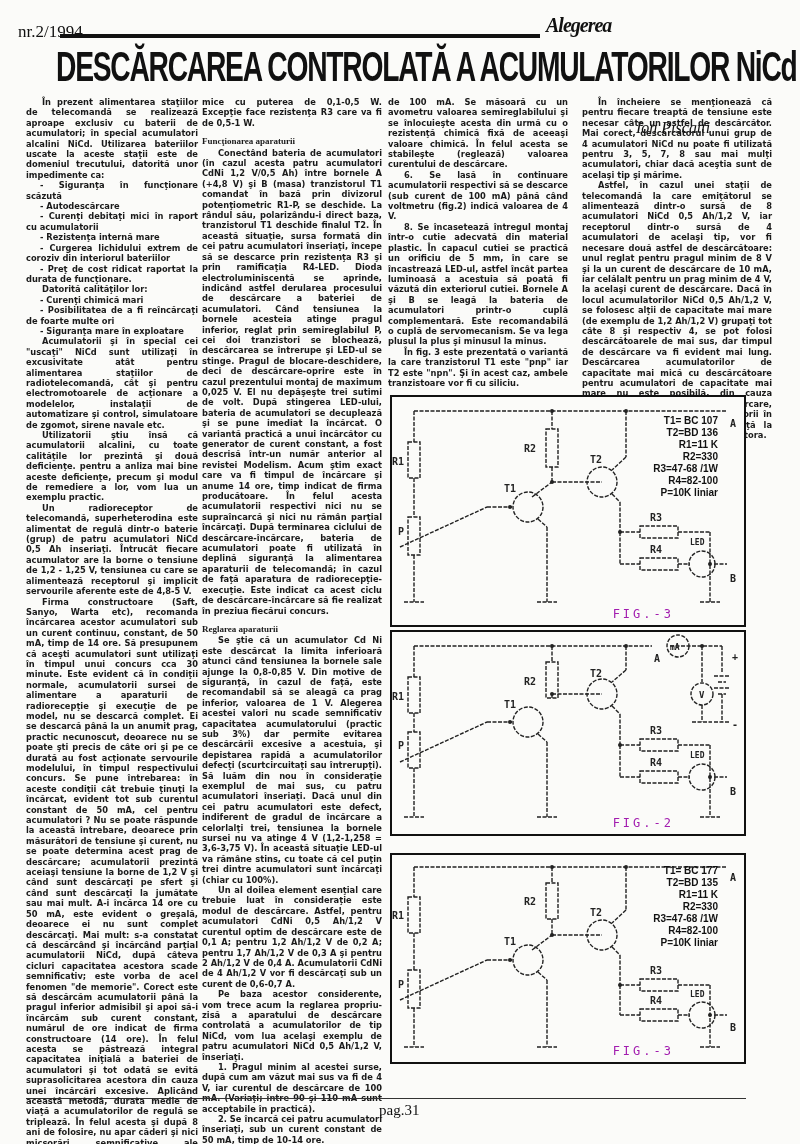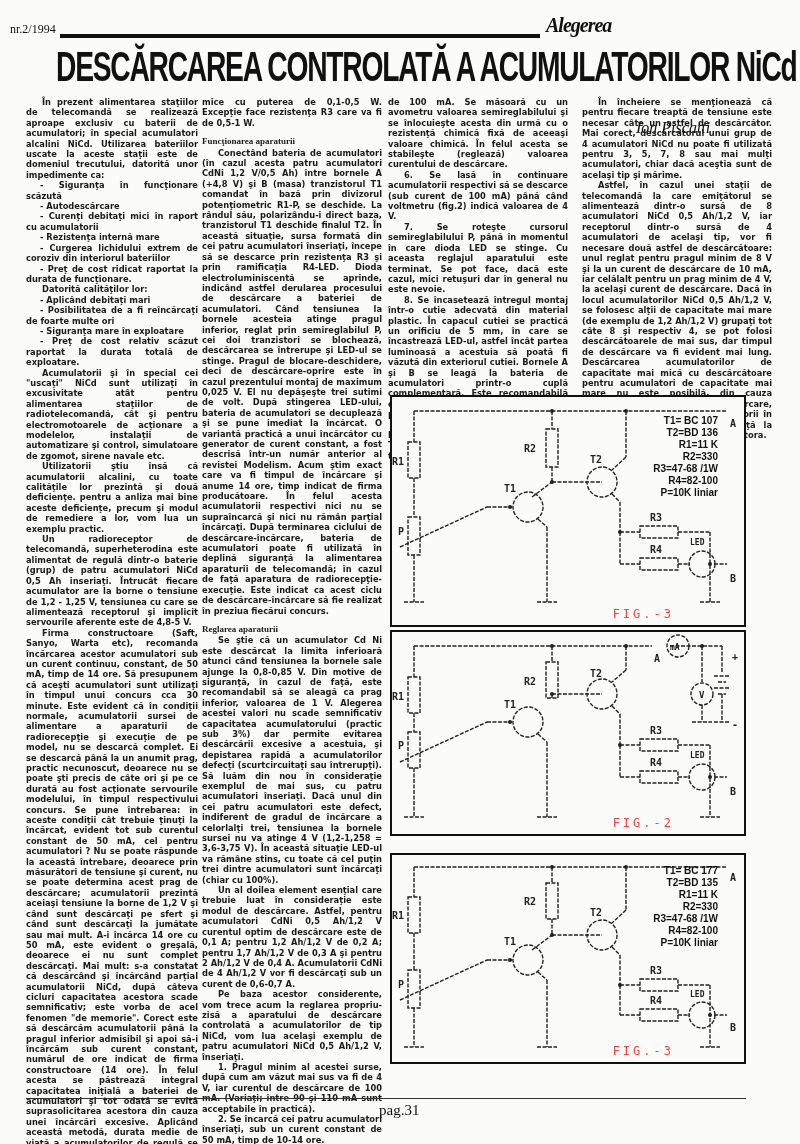--- a/index.html
+++ b/index.html
@@ -1,36 +1,36 @@
 <!DOCTYPE html>
 <html><head>
 <meta charset="utf-8">
 <style>
   html,body{margin:0;padding:0;}
   body{width:800px;height:1144px;background:#fbfbf9;position:relative;overflow:hidden;font-family:"DejaVu Serif","Liberation Serif",serif;color:#111;}
-  .issue{position:absolute;left:10px;top:22px;font-family:"Liberation Serif",serif;font-size:12px;text-align:center;}
+  .issue{position:absolute;left:18px;top:22px;font-family:"Liberation Serif",serif;font-size:17px;text-align:center;}
   .rule-top{position:absolute;left:60px;top:34px;width:480px;height:4px;background:#111;}
   .logo{position:absolute;left:546px;top:14px;font-family:"Liberation Serif",serif;font-style:italic;font-size:20px;font-weight:bold;letter-spacing:-1px;}
   .title{position:absolute;left:56px;top:42px;width:690px;font-family:"Liberation Sans",sans-serif;font-weight:bold;font-size:34px;letter-spacing:-1.5px;transform:scaleX(0.83) scaleY(1.25);transform-origin:left top;white-space:nowrap;}
   .author{position:absolute;left:636px;top:78px;font-family:"Liberation Serif",serif;font-style:italic;font-size:16px;margin-top:41px;}
   .col{position:absolute;font-family:"DejaVu Sans","Liberation Sans",sans-serif;font-size:8.3px;line-height:10.4px;text-align:justify;font-weight:bold;color:#1a1a1a;}
   .col p{margin:0;text-indent:16px;}
   .col p.li{text-indent:14px;}
   .col h4{margin:8px 0 1px;text-align:left;font-size:9px;font-family:"Liberation Serif",serif;}
   #c1{left:26px;top:97px;width:172px;}
   #c2{left:202px;top:97px;width:180px;}
   #c3{left:388px;top:97px;width:180px;}
   #c4{left:582px;top:97px;width:190px;}
   .fig{position:absolute;left:390px;width:352px;border:2px solid #111;background:#fbfbf9;}
   #fig1{top:395px;height:228px;}
   #fig2{top:630px;height:202px;}
   #fig3{top:853px;height:207px;}
   .fig svg{position:absolute;left:0;top:0;}
   .parts{position:absolute;right:26px;top:18px;font-family:"Liberation Sans",sans-serif;font-size:10px;line-height:12px;text-align:right;font-weight:bold;margin-left:20px;}
-  .figlabel{position:absolute;right:70px;bottom:4px;font-family:"DejaVu Sans Mono",monospace;font-size:12px;letter-spacing:3px;color:#ef4444;}
+  .figlabel{position:absolute;right:70px;bottom:4px;font-family:"DejaVu Sans Mono",monospace;font-size:12px;letter-spacing:3px;color:#a21caf;}
   .bottom-rule{position:absolute;left:26px;top:1098px;width:720px;height:1px;background:#333;}
   .pagenum{position:absolute;left:379px;top:1102px;font-family:"Liberation Serif",serif;font-size:15px;}
 </style>
 </head>
 <body>
 
 <div class="issue">nr.2/1994</div>
 <div class="rule-top"></div>
 <div class="logo">Alegerea</div>
 <div class="title">DESCĂRCAREA CONTROLATĂ A ACUMULATORILOR NiCd</div>
@@ -38,24 +38,23 @@
 
 <div class="col" id="c1">
   <p>În prezent alimentarea staţiilor de telecomandă se realizează aproape exclusiv cu baterii de acumulatori; în special acumulatori alcalini NiCd. Utilizarea bateriilor uscate la aceste staţii este de domeniul trecutului, datorită unor impedimente ca:</p>
   <p class="li">- Siguranţa în funcţionare scăzută</p>
   <p class="li">- Autodescărcare</p>
   <p class="li">- Curenţi debitaţi mici în raport cu acumulatorii</p>
   <p class="li">- Rezistenţa internă mare</p>
   <p class="li">- Curgerea lichidului extrem de coroziv din interiorul bateriilor</p>
   <p class="li">- Preţ de cost ridicat raportat la durata de funcţionare.</p>
   <p>Datorită calităţilor lor:</p>
-  <p class="li">- Aplicând debitaţi mari</p>
+  <p class="li">- Curenţi chimică mari</p>
   <p class="li">- Posibilitatea de a fi reîncărcaţi de foarte multe ori</p>
   <p class="li">- Siguranţa mare în exploatare</p>
-  <p class="li">- Preţ de cost relativ scăzut raportat la durata totală de exploatare.</p>
   <p>Acumulatorii şi în special cei "uscaţi" NiCd sunt utilizaţi în excusivitate atât pentru alimentarea staţiilor de radiotelecomandă, cât şi pentru electromotoarele de acţionare a modelelor, instalaţii de automatizare şi control, simulatoare de zgomot, sirene navale etc.</p>
   <p>Utilizatorii ştiu însă că acumulatorii alcalini, cu toate calităţile lor prezintă şi două deficienţe. pentru a anliza mai bine aceste deficienţe, precum şi modul de remediere a lor, vom lua un exemplu practic.</p>
   <p>Un radioreceptor de telecomandă, superheterodina este alimentat de regulă dintr-o baterie (grup) de patru acumulatori NiCd 0,5 Ah inseriaţi. Întrucât fiecare acumulator are la borne o tensiune de 1,2 - 1,25 V, tensiunea cu care se alimentează receptorul şi implicit servourile aferente este de 4,8-5 V.</p>
   <p>Firma constructoare (Saft, Sanyo, Warta etc), recomanda încărcarea acestor acumulatori sub un curent continuu, constant, de 50 mA, timp de 14 ore. Să presupunem că aceşti acumulatori sunt utilizaţi în timpul unui concurs cca 30 minute. Este evident că în condiţii normale, acumulatorii sursei de alimentare a aparaturii de radiorecepţie şi execuţie de pe model, nu se descarcă complet. Ei se descarcă până la un anumit prag, practic necunoscut, deoarece nu se poate şti precis de câte ori şi pe ce durată au fost acţionate servourile modelului, în timpul respectivului concurs. Se pune întrebarea: în aceste condiţii cât trebuie ţinuţi la încărcat, evident tot sub curentul constant de 50 mA, cel pentru acumulatori ? Nu se poate răspunde la această întrebare, deoarece prin măsurători de tensiune şi curent, nu se poate determina acest prag de descărcare; acumulatorii prezintă aceiaşi tensiune la borne de 1,2 V şi când sunt descărcaţi pe sfert şi când sunt descărcaţi la jumătate sau mai mult. A-i încărca 14 ore cu 50 mA, este evident o greşală, deoarece ei nu sunt complet descărcaţi. Mai mult: s-a constatat că descărcând şi încărcând parţial acumulatorii NiCd, după câteva cicluri capacitatea acestora scade semnificativ; este vorba de acel fenomen "de memorie". Corect este să descărcăm acumulatorii până la pragul inferior admisibil şi apoi să-i încărcăm sub curent constant, numărul de ore indicat de firma constructoare (14 ore). În felul acesta se păstrează integral capacitatea iniţială a bateriei de acumulatori şi tot odată se evită suprasolicitarea acestora din cauza unei încărcări excesive. Aplicând această metodă, durata medie de viaţă a acumulatorilor de regulă se triplează. În felul acesta şi după 8 ani de folosire, nu apar căderi şi nici micşorări semnificative ale capacităţii.</p>
 
 </div>
 
 <div class="col" id="c2">
   <p style="text-indent:0">mice cu puterea de 0,1-0,5 W. Excepţie face rezistenţa R3 care va fi de 0,5-1 W.</p>
   <h4>Funcţionarea aparaturii</h4>
@@ -65,21 +64,20 @@
   <p>Un al doilea element esenţial care trebuie luat în consideraţie este modul de descărcare. Astfel, pentru acumulatori CdNi 0,5 Ah/1,2 V curentul optim de descărcare este de 0,1 A; pentru 1,2 Ah/1,2 V de 0,2 A; pentru 1,7 Ah/1,2 V de 0,3 A şi pentru 2 Ah/1,2 V de 0,4 A. Acumulatorii CdNi de 4 Ah/1,2 V vor fi descărcaţi sub un curent de 0,6-0,7 A.</p>
   <p>Pe baza acestor considerente, vom trece acum la reglarea propriu-zisă a aparatului de descărcare controlată a acumulatorilor de tip NiCd, vom lua acelaşi exemplu de patru acumulatori NiCd 0,5 Ah/1,2 V, înseriaţi.</p>
   <p>1. Pragul minim al acestei surse, după cum am văzut mai sus va fi de 4 V, iar curentul de descărcare de 100 mA. (Variaţi; între 90 şi 110 mA sunt acceptabile în practică).</p>
   <p>2. Se încarcă cei patru acumulatori înseriaţi, sub un curent constant de 50 mA, timp de 10-14 ore.</p>
 
 </div>
 
 <div class="col" id="c3">
   <p style="text-indent:0">de 100 mA. Se măsoară cu un avometru valoarea semireglabilului şi se înlocuieşte acesta din urmă cu o rezistenţă chimică fixă de aceeaşi valoare chimică. În felul acesta se stabileşte (reglează) valoarea curentului de descărcare.</p>
   <p>6. Se lasă în continuare acumulatorii respectivi să se descarce (sub curent de 100 mA) până când voltmetru (fig.2) indică valoarea de 4 V.</p>
-  <p>7. Se roteşte cursorul semireglabilului P, până în momentul în care dioda LED se stinge. Cu aceasta reglajul aparatului este terminat. Se pot face, dacă este cazul, mici retuşuri dar în general nu este nevoie.</p>
   <p>8. Se încasetează întregul montaj într-o cutie adecvată din material plastic. În capacul cutiei se practică un orificiu de 5 mm, în care se încastrează LED-ul, astfel încât partea luminoasă a acestuia să poată fi văzută din exteriorul cutiei. Bornele A şi B se leagă la bateria de acumulatori printr-o cuplă complementară. Este recomandabilă o cuplă de servomecanism. Se va lega plusul la plus şi minusul la minus.</p>
   <p>În fig. 3 este prezentată o variantă la care tranzistorul T1 este "pnp" iar T2 este "npn". Şi în acest caz, ambele tranzistoare vor fi cu siliciu.</p>
 </div>
 
 <div class="col" id="c4">
   <p>În încheiere se menţionează că pentru fiecare treaptă de tensiune este necesar câte un astfel de descărcător. Mai corect, descărcătorul unui grup de 4 acumulatori NiCd nu poate fi utilizată pentru 3, 5, 7, 8 sau mai mulţi acumulatori, chiar dacă aceştia sunt de acelaşi tip şi mărime.</p>
   <p>Astfel, în cazul unei staţii de telecomandă la care emiţătorul se alimentează dintr-o sursă de 8 acumulatori NiCd 0,5 Ah/1,2 V, iar receptorul dintr-o sursă de 4 acumulatori de acelaşi tip, vor fi necesare două astfel de descărcătoare: unul reglat pentru pragul minim de 8 V şi la un curent de descărcare de 10 mA, iar celălalt pentru un prag minim de 4 V, la acelaşi curent de descărcare. Dacă în locul acumulatorilor NiCd 0,5 Ah/1,2 V, se folosesc alţii de capacitate mai mare (de exemplu de 1,2 Ah/1,2 V) grupaţi tot câte 8 şi respectiv 4, se pot folosi descărcătoarele de mai sus, dar timpul de descărcare va fi evident mai lung. Descărcarea acumulatorilor de capacitate mai mică cu descărcătoare pentru acumulatori de capacitate mai mare nu este posibilă, din cauza curenţilor prea mari de descărcare, curenţi ce suprasolicită acumulatorii în cauză, ducând în ultimă instanţă la scoaterea prematură din uz a acestora.</p>
 </div>
 
 <div class="fig" id="fig1">

